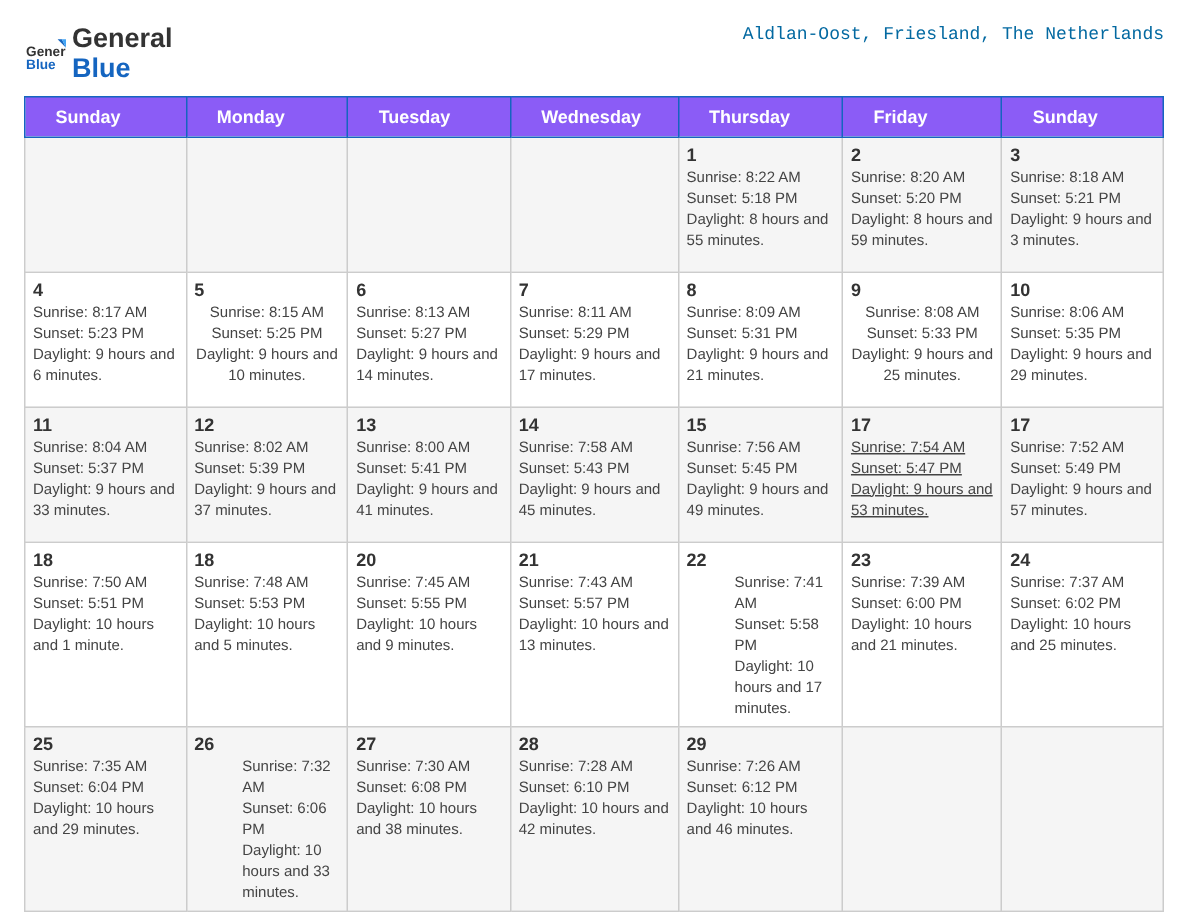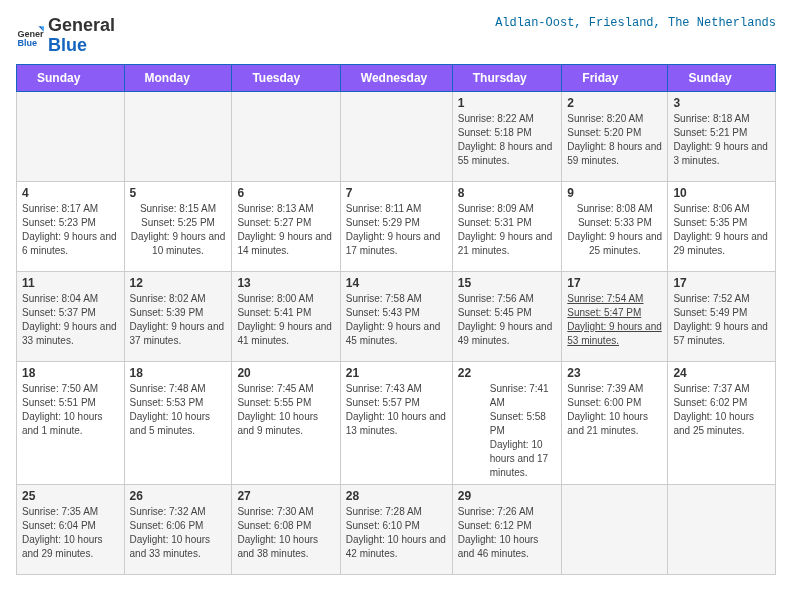--- a/index.html
+++ b/index.html
@@ -281,21 +281,21 @@
       </tr>
       <tr>
         <td>
           <div class="day-num">25</div>
           <div class="day-info" style="white-space: pre-line;">Sunrise: 7:35 AM
 Sunset: 6:04 PM
 Daylight: 10 hours and 29 minutes.</div>
         </td>
         <td>
           <div class="day-num">26</div>
-          <div class="day-info" style="white-space: pre-line;">Sunrise: 7:32 AM
+          <div class="day-info" style="white-space: pre-line; margin-left: 32px;">Sunrise: 7:32 AM
 Sunset: 6:06 PM
 Daylight: 10 hours and 33 minutes.</div>
         </td>
         <td>
           <div class="day-num">27</div>
           <div class="day-info" style="white-space: pre-line;">Sunrise: 7:30 AM
 Sunset: 6:08 PM
 Daylight: 10 hours and 38 minutes.</div>
         </td>
         <td>

